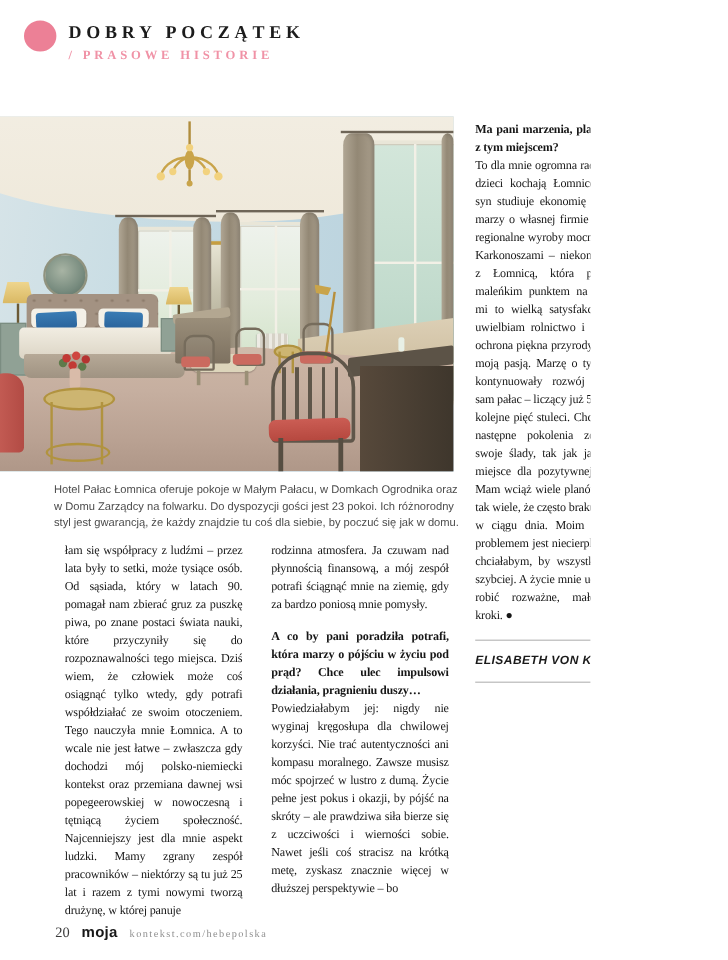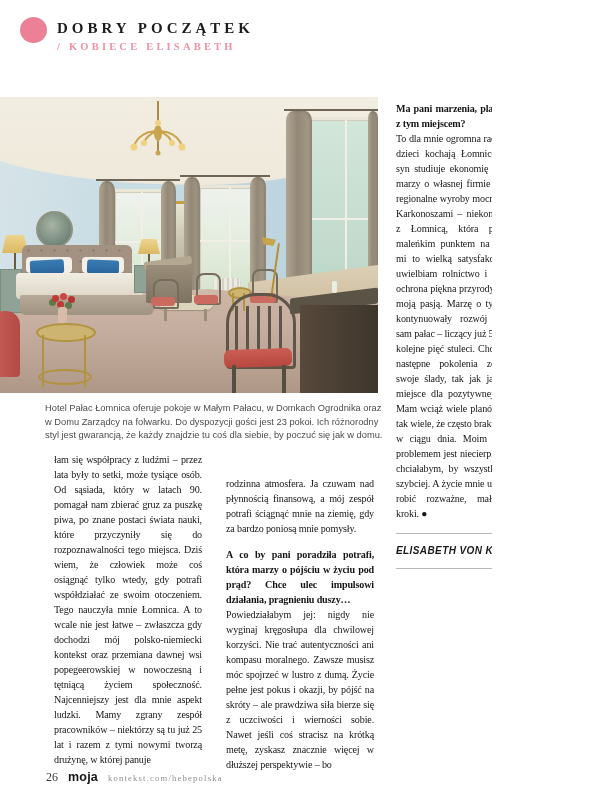--- a/index.html
+++ b/index.html
@@ -72,21 +72,21 @@
           white-space:nowrap;font-family:"Liberation Sans",sans-serif;font-size:6.8px;
           letter-spacing:.6px;color:#9a9a9a;width:120px;text-align:center;}
 
   
   .col{position:absolute;font-size:10.1px;line-height:15px;text-align:justify;letter-spacing:-0.15px;color:#161616;}
   .col p{margin:0;}
   .col p + p{margin-top:0;}
   .col .qh{font-weight:700;margin:11px 0 0 0;}
   .col .qh + p{margin-top:0;}
   #col1{left:54px;top:452px;width:148px;}
-  #col2{left:226px;top:476px;width:148px;}
+  #col2{left:226px;top:452px;width:148px;}
   #col3{left:396px;top:90px;width:149px;}
 
   
   .bio{margin-top:12px;border-top:1px solid #b9b9b9;border-bottom:1px solid #b9b9b9;
        padding:9px 0 10px 0;font-family:"Liberation Sans","DejaVu Sans",sans-serif;text-align:left;}
   .bio-name{font-size:10px;font-weight:700;letter-spacing:.4px;color:#1a1a1a;margin:0 0 4px 0;font-style:italic;}
   .bio-text{font-size:9.2px;line-height:14.8px;color:#333;margin:0;letter-spacing:0;}
 
   
   .footer{position:absolute;left:46px;top:770px;display:flex;align-items:baseline;gap:10px;}
@@ -94,21 +94,21 @@
   .maglogo{font-family:"Liberation Sans","DejaVu Sans",sans-serif;font-weight:800;font-size:12.5px;color:#161616;letter-spacing:.2px;}
   .foot-url{font-size:8.6px;letter-spacing:1.2px;color:#8e8e8e;}
 </style>
 </head>
 <body>
 
 <div class="page">
 
   <div class="hdr-dot"></div>
   <div class="hdr-title">DOBRY POCZĄTEK</div>
-  <div class="hdr-sub">/ KOBIECE ELISABETH</div>
+  <div class="hdr-sub">/ PRASOWE HISTORIE</div>
 
   <div class="photo">
     <div class="pp ceiling"></div>
 
     <div class="pp plate" style="left:36px;top:114px;width:33px;height:33px;"></div>
     <div class="pp mirror" style="left:170px;top:104px;width:25px;height:66px;"></div>
 
     <div class="pp rod" style="left:96px;top:82px;width:84px;"></div>
     <div class="pp window" style="left:112px;top:92px;width:52px;height:106px;">
       <div class="mull-v"></div>
@@ -219,18 +219,18 @@
   <div class="col" id="col3">
     <p class="qh">Ma pani marzenia, plany związane z tym miejscem?</p>
     <p>To dla mnie ogromna radość, że moje dzieci kochają Łomnicę. Najstarszy syn studiuje ekonomię i rolnictwo i marzy o własnej firmie produkującej regionalne wyroby mocno związane z Karkonoszami – niekoniecznie tylko z Łomnicą, która przecież jest maleńkim punktem na mapie. Daje mi to wielką satysfakcję, bo sama uwielbiam rolnictwo i krajobrazy, a ochrona piękna przyrody zawsze była moją pasją. Marzę o tym, by dzieci kontynuowały rozwój Łomnicy, a sam pałac – liczący już 500 lat – trwał kolejne pięć stuleci. Chciałabym, aby następne pokolenia zostawiały tu swoje ślady, tak jak ja, budując to miejsce dla pozytywnej przyszłości. Mam wciąż wiele planów i marzeń – tak wiele, że często brakuje mi godzin w ciągu dnia. Moim największym problemem jest niecierpliwość: wciąż chciałabym, by wszystko działo się szybciej. A życie mnie uczy, że trzeba robić rozważne, małe, cierpliwe kroki. ●</p>
 
     <div class="bio">
       <p class="bio-name">ELISABETH VON KÜSTER</p>
     </div>
   </div>
 
   <div class="footer">
-    <span class="pageno">26</span>
+    <span class="pageno">20</span>
     <span class="maglogo">moja</span>
     <span class="foot-url">kontekst.com/hebepolska</span>
   </div>
 
 </div>
 
 </body></html>

